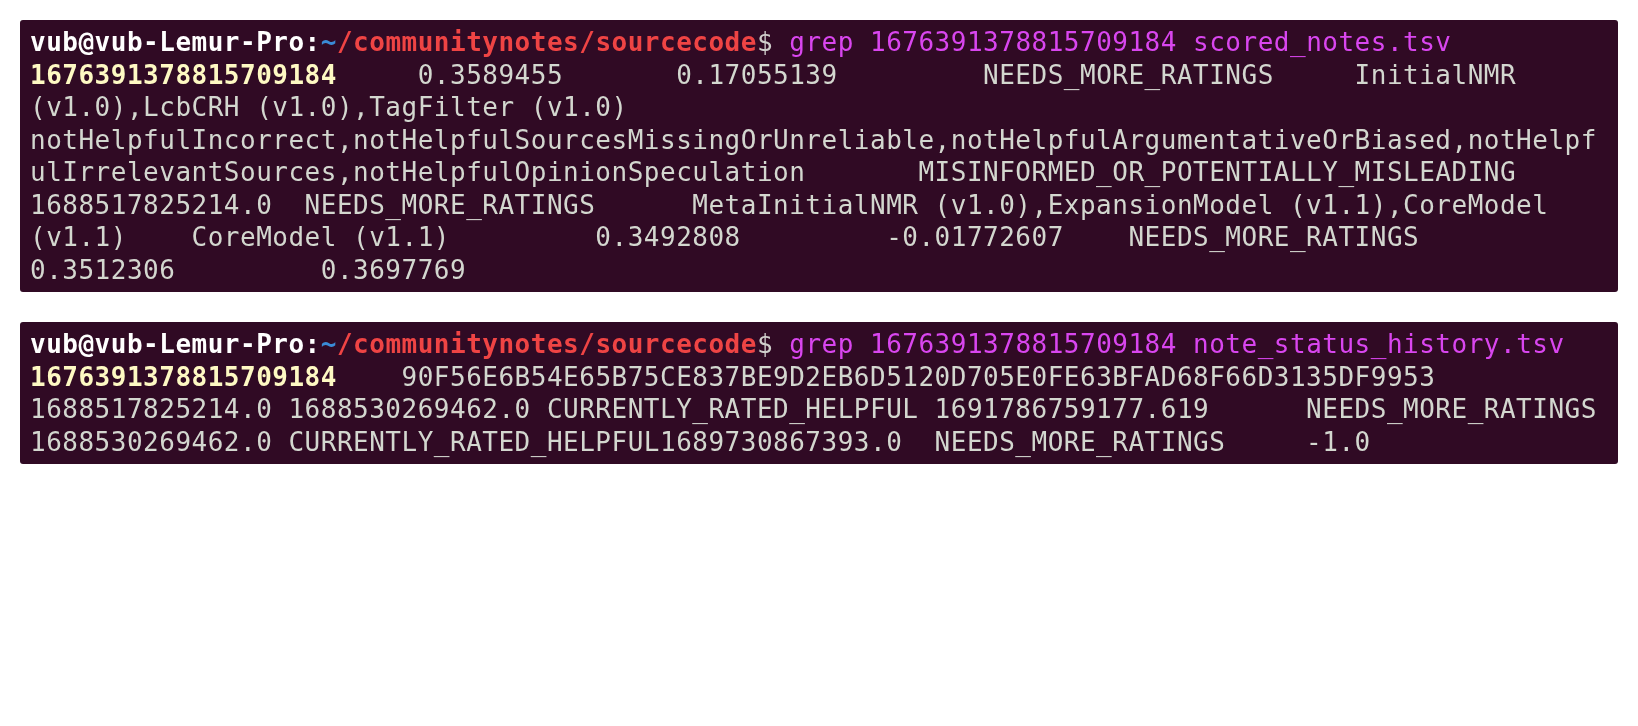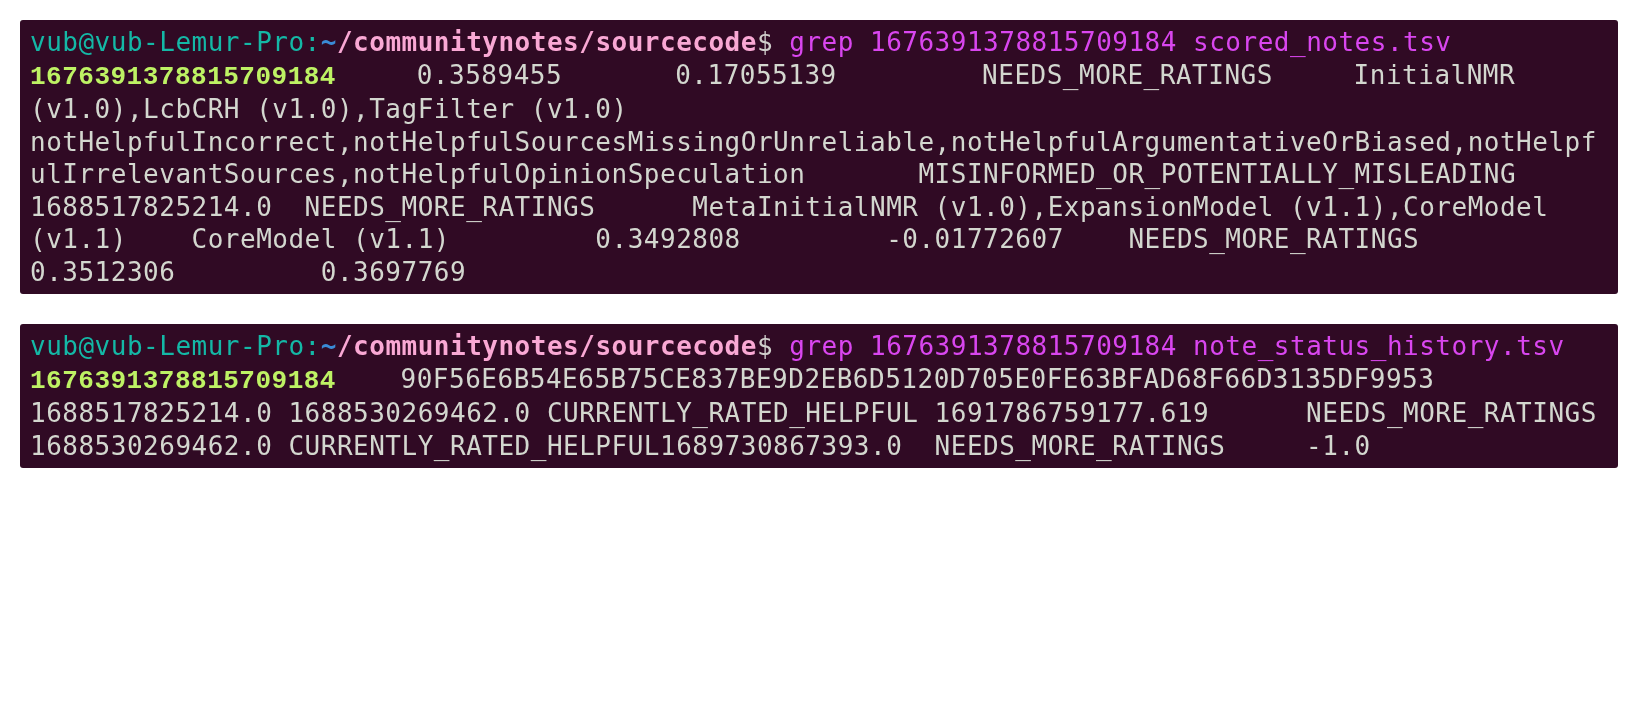--- a/index.html
+++ b/index.html
@@ -15,37 +15,36 @@
     .terminal-window {
       background: #300a24;
       color: #d0cfcc;
       padding: 6px 10px;
       margin-bottom: 30px;
       border-radius: 3px;
       overflow: hidden;
       word-wrap: break-word;
     }
     .prompt-user {
-      color: #14b8a6;
-      font-weight: normal;
+      color: #ffffff;
+      font-weight: bold;
     }
     .prompt-path {
-      color: #f9a8d4;
+      color: #ef4444;
       font-weight: bold;
     }
     .prompt-dollar {
       color: #d0cfcc;
     }
     .prompt-cmd {
       color: #d946ef;
     }
     .match {
-      color: #bef264;
+      color: #fef9c3;
       font-weight: bold;
-      font-family: Liberation Mono, monospace;
     }
     .output {
       color: #d3d7cf;
     }
     pre {
       margin: 0;
       white-space: pre-wrap;
       word-wrap: break-word;
       font-family: inherit;
     }

